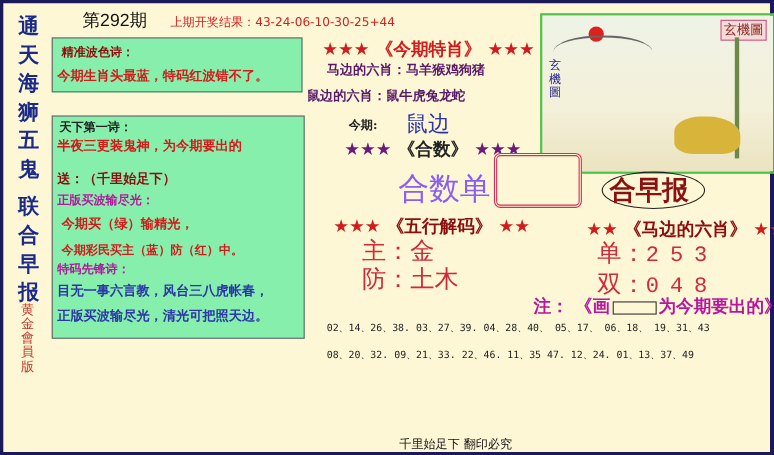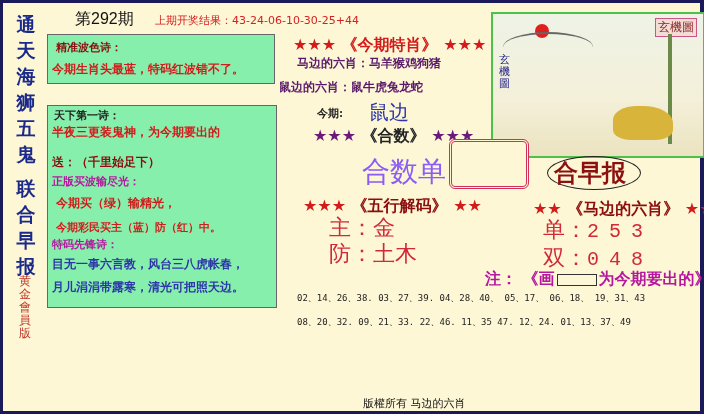--- a/index.html
+++ b/index.html
@@ -77,21 +77,21 @@
 
   <div class="abs box poem2">
     <div class="line t-black" style="left:6px;top:2px;font-size:11px;">天下第一诗：</div>
     <div class="line t-red" style="left:4px;top:18px;">半夜三更装鬼神，为今期要出的</div>
     <div class="line t-dred" style="left:4px;top:48px;">送：（千里始足下）</div>
     <div class="line t-mag" style="left:4px;top:68px;font-size:11px;">正版买波输尽光：</div>
     <div class="line t-red" style="left:8px;top:89px;">今期买（绿）输精光，</div>
     <div class="line t-red" style="left:8px;top:114px;font-size:11px;">今期彩民买主（蓝）防（红）中。</div>
     <div class="line t-mag" style="left:4px;top:131px;font-size:11px;">特码先锋诗：</div>
     <div class="line t-blue" style="left:4px;top:150px;">目无一事六言教，风台三八虎帐春，</div>
-    <div class="line t-blue" style="left:4px;top:173px;">月儿涓涓带露寒，清光可把照天边。</div>
+    <div class="line t-blue" style="left:4px;top:173px;">正版买波输尽光，清光可把照天边。</div>
   </div>
 
   <div class="abs hdr" style="left:290px;top:32px;">
     <span class="stars-red">★★★</span>
     <span class="t-red">《今期特肖》</span>
     <span class="stars-red">★★★</span>
   </div>
   <div class="abs t-dred" style="left:294px;top:52px;font-size:12px;color:#5a1a6a;">马边的六肖：马羊猴鸡狗猪</div>
   <div class="abs t-dred" style="left:276px;top:76px;font-size:12px;color:#5a1a6a;">鼠边的六肖：鼠牛虎兔龙蛇</div>
   <div class="abs t-black" style="left:314px;top:103px;font-size:11px;">今期:</div>
@@ -140,14 +140,14 @@
     <span>双：</span><span class="num-red">048</span>
   </div>
 
   <div class="abs hdr t-mag" style="left:482px;top:266px;">
     <span>注：</span>
     <span>《画</span><span class="hatch"></span><span>为今期要出的》</span>
   </div>
   <div class="abs nums" style="left:294px;top:289px;">02、14、26、38.  03、27、39.  04、28、40、  05、17、  06、18、  19、31、43</div>
   <div class="abs nums" style="left:294px;top:313px;">08、20、32.  09、21、33.  22、46.  11、35 47.  12、24.  01、13、37、49</div>
 
-  <div class="abs footer">版權所有  马边的六肖</div>
+  <div class="abs footer">千里始足下  翻印必究</div>
 </div>
 
 </body></html>

